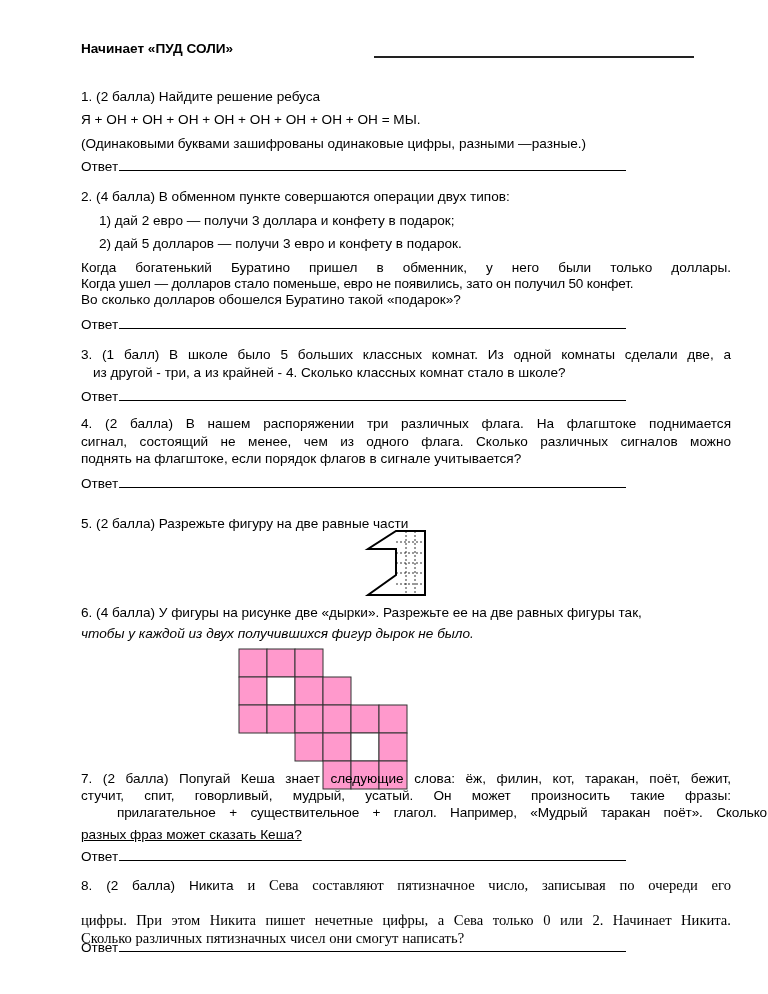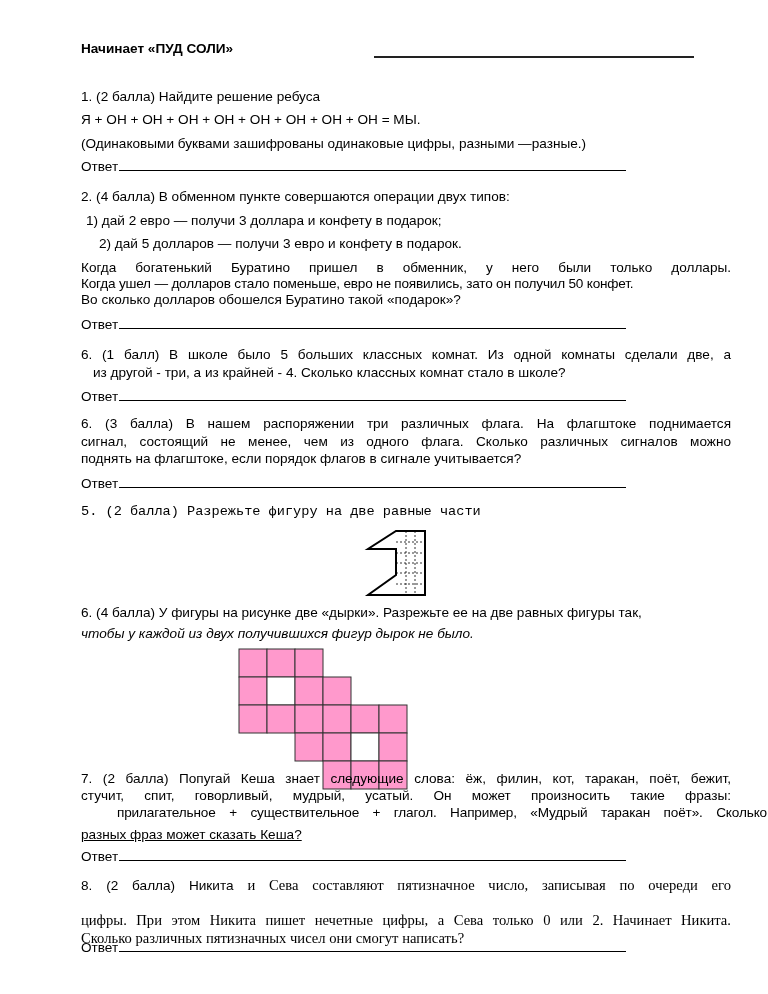--- a/index.html
+++ b/index.html
@@ -20,43 +20,43 @@
 <div class="title-line"></div>
 
 <div class="ln" style="top:89px;">1. (2 балла) Найдите решение ребуса</div>
 <div class="ln" style="top:112px;">Я + ОН + ОН + ОН + ОН + ОН + ОН + ОН + ОН = МЫ.</div>
 <div class="ln" style="top:136px;">(Одинаковыми буквами зашифрованы одинаковые цифры, разными —разные.)</div>
 <div class="ln" style="top:158px;">
   <span>Ответ</span><span class="ans-line"></span>
 </div>
 
 <div class="ln" style="top:189px;text-align:center;">2. (4 балла) В обменном пункте совершаются операции двух типов:</div>
-<div class="ln" style="top:213px; left:86px;">1) дай 2 евро — получи 3 доллара и конфету в подарок;</div>
+<div class="ln" style="top:213px; left:99px;">1) дай 2 евро — получи 3 доллара и конфету в подарок;</div>
 <div class="ln" style="top:236px; left:99px;">2) дай 5 долларов — получи 3 евро и конфету в подарок.</div>
 <div class="ln just" style="top:260px;">Когда богатенький Буратино пришел в обменник, у него были только доллары.</div>
 <div class="ln" style="top:276px; letter-spacing:-0.2px;">Когда ушел — долларов стало поменьше, евро не появились, зато он получил 50 конфет.</div>
 <div class="ln" style="top:292px;">Во сколько долларов обошелся Буратино такой «подарок»?</div>
 <div class="ln" style="top:316px;">
   <span>Ответ</span><span class="ans-line"></span>
 </div>
 
-<div class="ln just" style="top:347px;">6. (1 балл) В школе было 5 больших классных комнат. Из одной комнаты сделали две, а</div>
+<div class="ln just" style="top:347px;">3. (1 балл) В школе было 5 больших классных комнат. Из одной комнаты сделали две, а</div>
 <div class="ln" style="top:365px;padding-left:12px;">из другой - три, а из крайней - 4. Сколько классных комнат стало в школе?</div>
 <div class="ln" style="top:388px;">
   <span>Ответ</span><span class="ans-line"></span>
 </div>
 
-<div class="ln just" style="top:416px;">6. (3 балла) В нашем распоряжении три различных флага. На флагштоке поднимается</div>
+<div class="ln just" style="top:416px;">4. (2 балла) В нашем распоряжении три различных флага. На флагштоке поднимается</div>
 <div class="ln just" style="top:434px;">сигнал, состоящий не менее, чем из одного флага. Сколько различных сигналов можно</div>
 <div class="ln" style="top:451px;">поднять на флагштоке, если порядок флагов в сигнале учитывается?</div>
 <div class="ln" style="top:475px;">
   <span>Ответ</span><span class="ans-line"></span>
 </div>
 
-<div class="ln" style="top:504px;font-family:Liberation Mono, monospace;">5. (2 балла) Разрежьте фигуру на две равные части</div>
+<div class="ln" style="top:516px;">5. (2 балла) Разрежьте фигуру на две равные части</div>
 <svg style="left:360px; top:525px;" width="72" height="76">
   <g stroke="#000" stroke-width="0.8" stroke-dasharray="2,2" fill="none">
     <line x1="46" y1="6" x2="46" y2="70"></line>
     <line x1="55" y1="6" x2="55" y2="70"></line>
     <line x1="36" y1="17" x2="65" y2="17"></line>
     <line x1="36" y1="28" x2="65" y2="28"></line>
     <line x1="36" y1="38" x2="65" y2="38"></line>
     <line x1="36" y1="48" x2="65" y2="48"></line>
     <line x1="36" y1="59" x2="65" y2="59"></line>
   </g>

